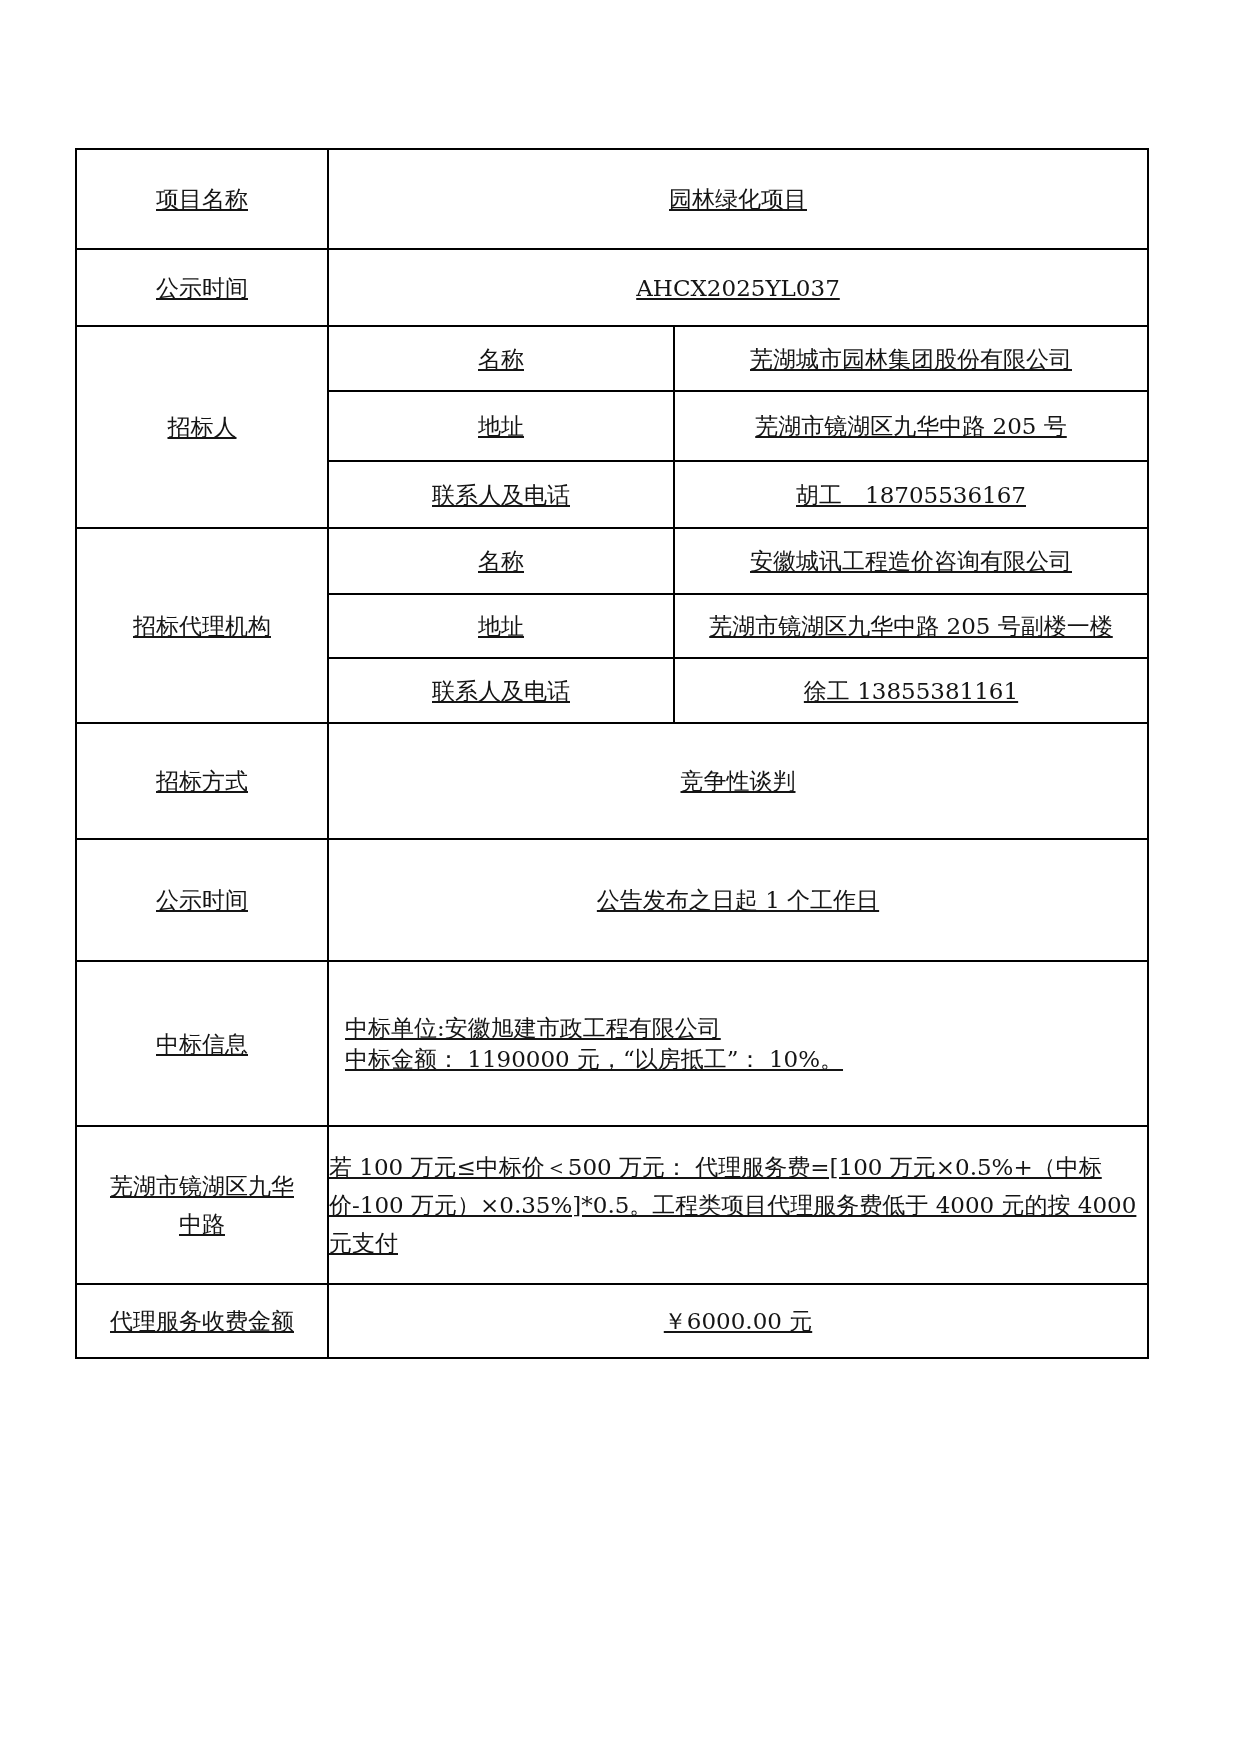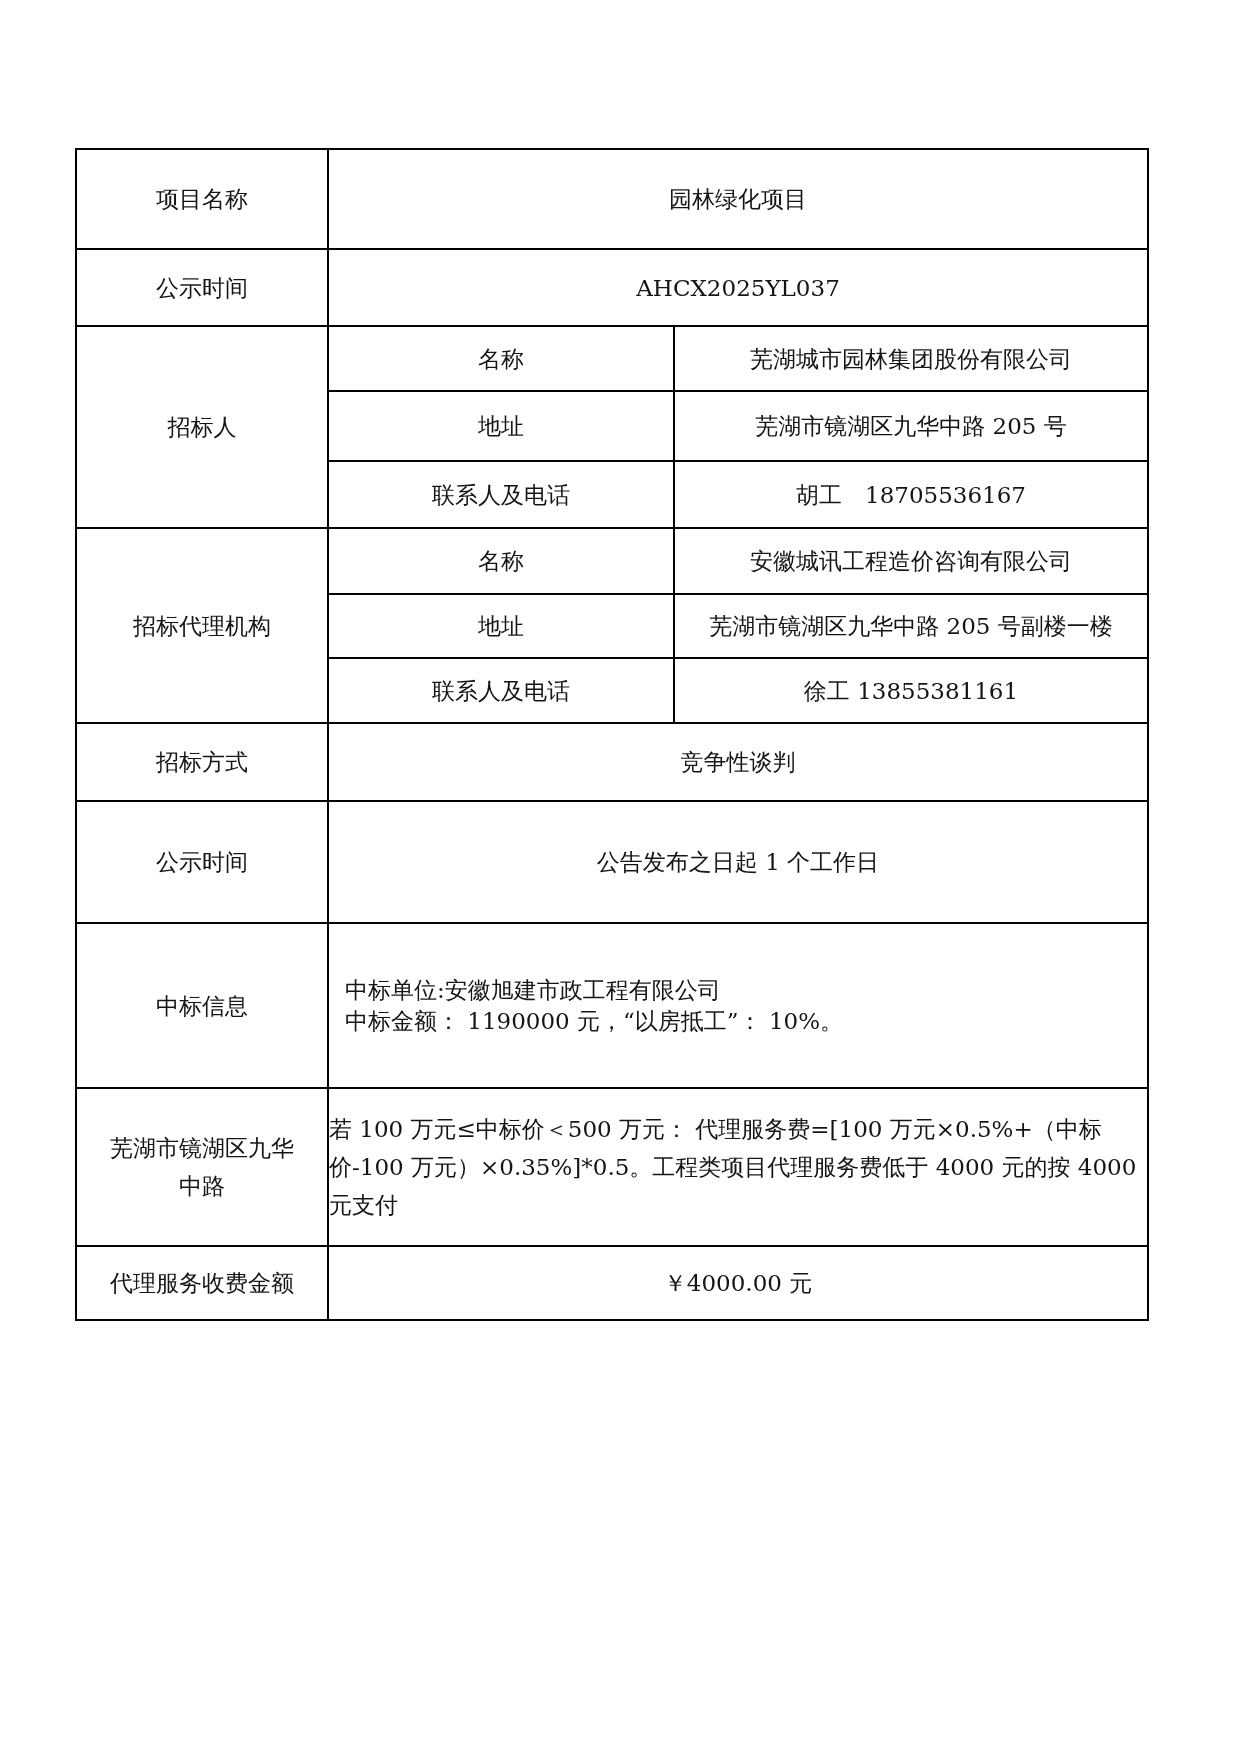--- a/index.html
+++ b/index.html
@@ -14,41 +14,42 @@
     font-family: "DejaVu Serif", "Liberation Serif", serif;
     color: #151515;
   }
   .doc-table {
     position: absolute;
     left: 75px;
     top: 148px;
     width: 1072px;
     border-collapse: collapse;
     table-layout: fixed;
+    text-decoration: underline;
   }
   .doc-table td {
     border: 2px solid #000000;
     font-size: 23px;
     line-height: 36px;
     vertical-align: middle;
     text-align: center;
     padding: 12px 10px;
     word-break: break-word;
     overflow: hidden;
   }
   
   tr.r-project-name   { height: 100px; }
   tr.r-project-code   { height: 77px;  }
   tr.r-sub-a1         { height: 65px;  }
   tr.r-sub-a2         { height: 70px;  }
   tr.r-sub-a3         { height: 67px;  }
   tr.r-sub-b1         { height: 66px;  }
   tr.r-sub-b2         { height: 64px;  }
   tr.r-sub-b3         { height: 65px;  }
-  tr.r-method         { height: 78px; }
+  tr.r-method         { height: 116px; }
   tr.r-publicity      { height: 122px; }
   tr.r-award          { height: 165px; }
   tr.r-fee-standard   { height: 158px; }
   tr.r-fee-amount     { height: 74px;  }
 
   td.label-cell {
     padding: 4px 26px;
     line-height: 38px;
   }
   td.award-cell {
@@ -128,16 +129,16 @@
       </td>
     </tr>
 
     <tr class="r-fee-standard">
       <td class="label-cell">芜湖市镜湖区九华中路</td>
       <td colspan="2" class="fee-standard-cell">若 100 万元≤中标价＜500 万元： 代理服务费=[100 万元×0.5%+（中标价-100 万元）×0.35%]*0.5。工程类项目代理服务费低于 4000 元的按 4000 元支付</td>
     </tr>
 
     <tr class="r-fee-amount">
       <td class="label-cell">代理服务收费金额</td>
-      <td colspan="2">￥4000.00 元</td>
+      <td colspan="2">￥6000.00 元</td>
     </tr>
   </tbody>
 </table>
 
 </body></html>

